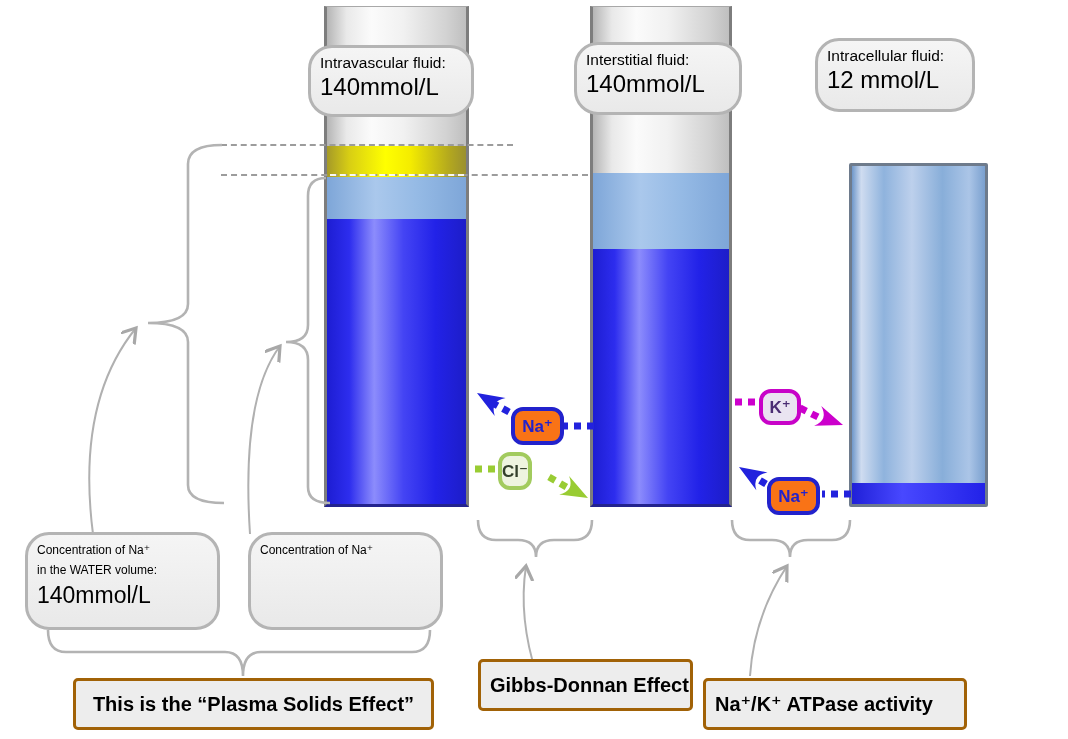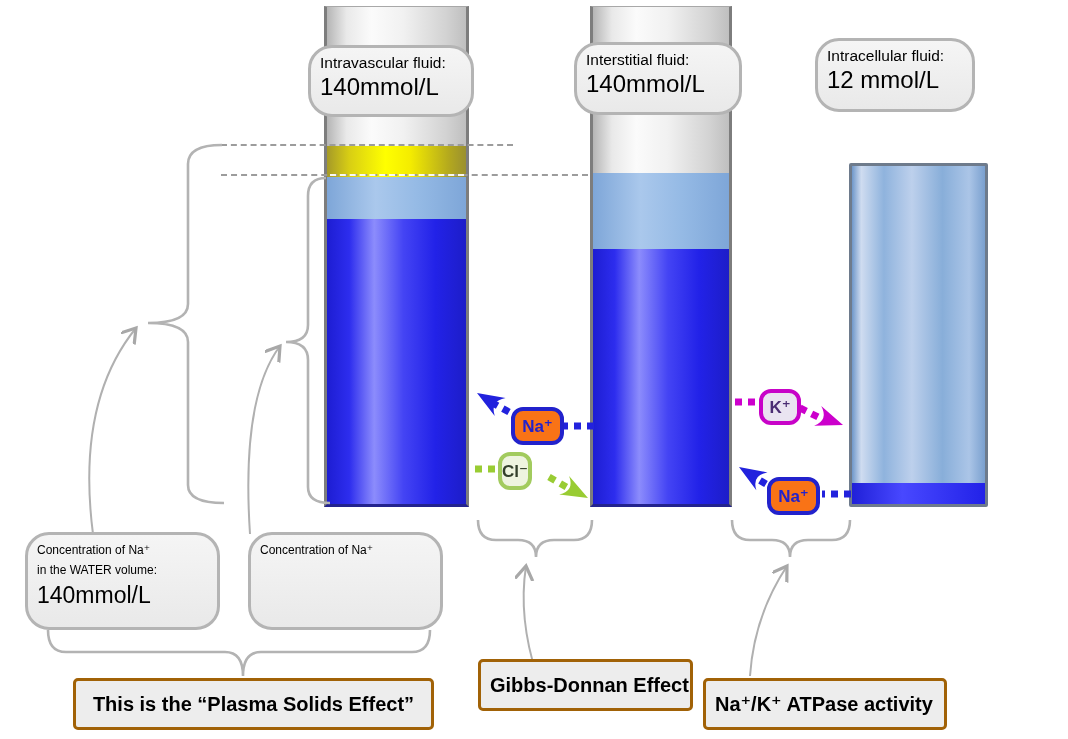--- a/index.html
+++ b/index.html
@@ -164,17 +164,17 @@
   <div class="panel callout" style="left:248px;top:532px;width:195px;height:98px;">
     <div class="t1">Concentration of Na⁺</div>
   </div>
 
   <div class="caption center" style="left:73px;top:678px;width:361px;height:52px;">
     <span>This is the “Plasma Solids Effect”</span>
   </div>
   <div class="caption left" style="left:478px;top:659px;width:215px;height:52px;">
     <span>Gibbs-Donnan Effect</span>
   </div>
-  <div class="caption left" style="left:703px;top:678px;width:244px;height:52px;">
+  <div class="caption left" style="left:703px;top:678px;width:264px;height:52px;">
     <span>Na⁺/K⁺ ATPase activity</span>
   </div>
 
 </div>
 
 </body></html>

